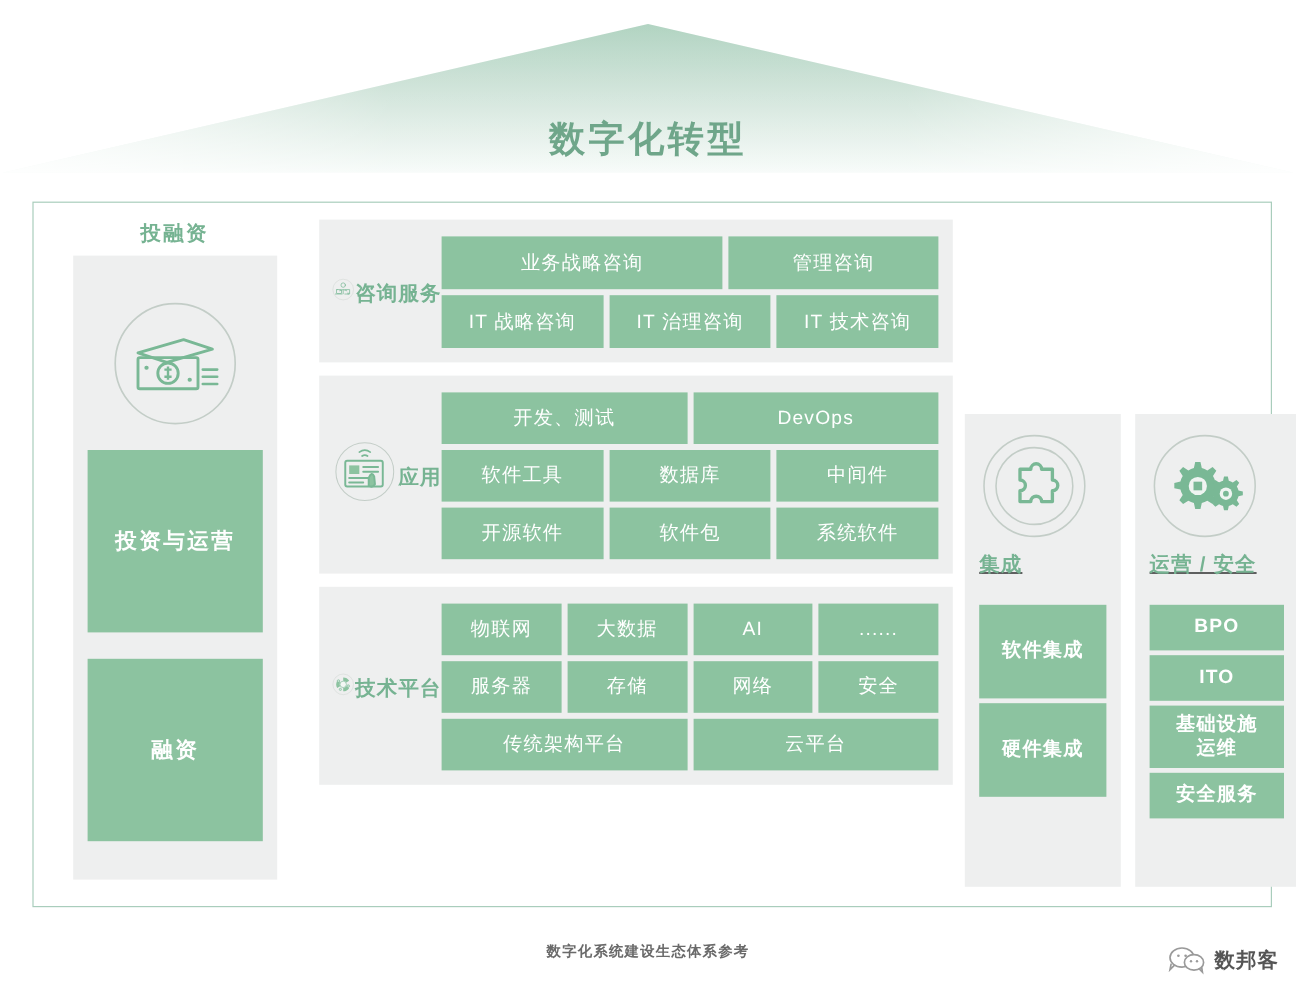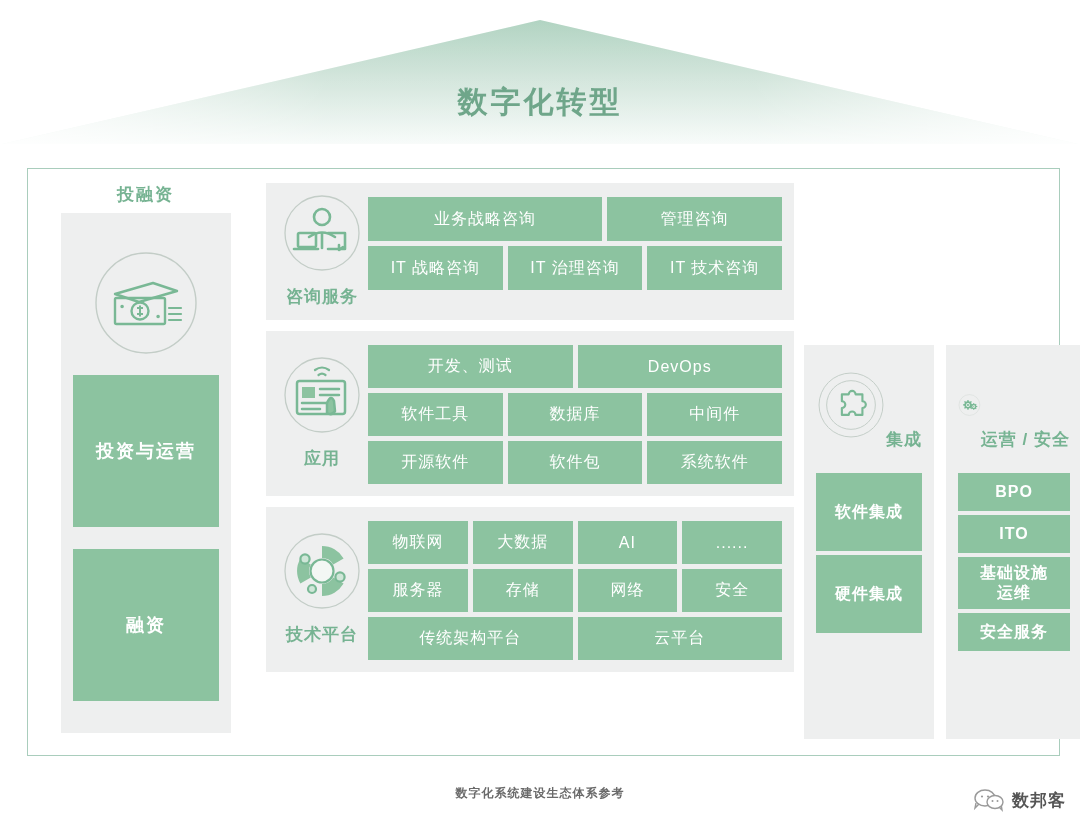--- a/index.html
+++ b/index.html
@@ -16,21 +16,21 @@
   .roof {
     position: absolute; left: 0; top: 18px;
     width: 1080px; height: 128px;
     overflow: hidden;
   }
   .roof-tri {
     position: absolute; left: 0; top: 0;
     width: 1080px; height: 128px;
   }
   .roof-title {
-    position: absolute; left: 0; top: 64px;
+    position: absolute; left: 0; top: 78px;
     width: 1080px; text-align: center;
     font-size: 30px; font-weight: 700; letter-spacing: 3px;
     color: #6fa68a;
   }
 
   
   .frame {
     position: absolute;
     left: 27px; top: 168px;
     width: 1033px; height: 588px;
@@ -65,21 +65,21 @@
   
   .col-mid { position: absolute; left: 238px; top: 14px; width: 528px; }
   .panel {
     background: #eeefef;
     display: flex; align-items: stretch;
     padding: 10px 12px 12px 10px;
     margin-bottom: 11px;
   }
   .panel-icon {
     width: 92px; flex: 0 0 92px;
-    display: flex; flex-direction: column; align-items: center; justify-content: center;
+    display: flex; flex-direction: row; align-items: center; justify-content: center;
   }
   .panel-icon-label {
     margin-top: 6px; font-size: 17px; font-weight: 700;
     color: #76b392; letter-spacing: 1px; white-space: nowrap;
   }
   .panel-grid { flex: 1 1 auto; display: flex; flex-direction: column; gap: 5px; padding-top: 4px; }
   .grid-row { display: flex; gap: 5px; }
   .tile {
     background: #8cc3a0; color: #ffffff;
     display: flex; align-items: center; justify-content: center;
@@ -96,21 +96,21 @@
     width: 130px; height: 394px;
     background: #eeefef;
     padding: 14px 12px 14px 12px;
   }
   .col-ops {
     position: absolute; left: 918px; top: 176px;
     width: 136px; height: 394px;
     background: #eeefef;
     padding: 14px 12px 14px 12px;
   }
-  .side-icon-wrap { display: flex; flex-direction: row; align-items: flex-end; }
+  .side-icon-wrap { display: flex; flex-direction: column; align-items: flex-start; text-decoration: underline; }
   .side-icon-label {
     margin-top: 8px; font-size: 17px; font-weight: 700;
     color: #76b392; letter-spacing: 1px; white-space: nowrap;
   }
   .side-tiles { margin-top: 22px; display: flex; flex-direction: column; gap: 4px; font-weight: bold; }
   .side-tile {
     background: #8cc3a0; color: #ffffff;
     display: flex; align-items: center; justify-content: center; text-align: center;
     font-size: 16px; letter-spacing: 1px; line-height: 1.22;
   }

